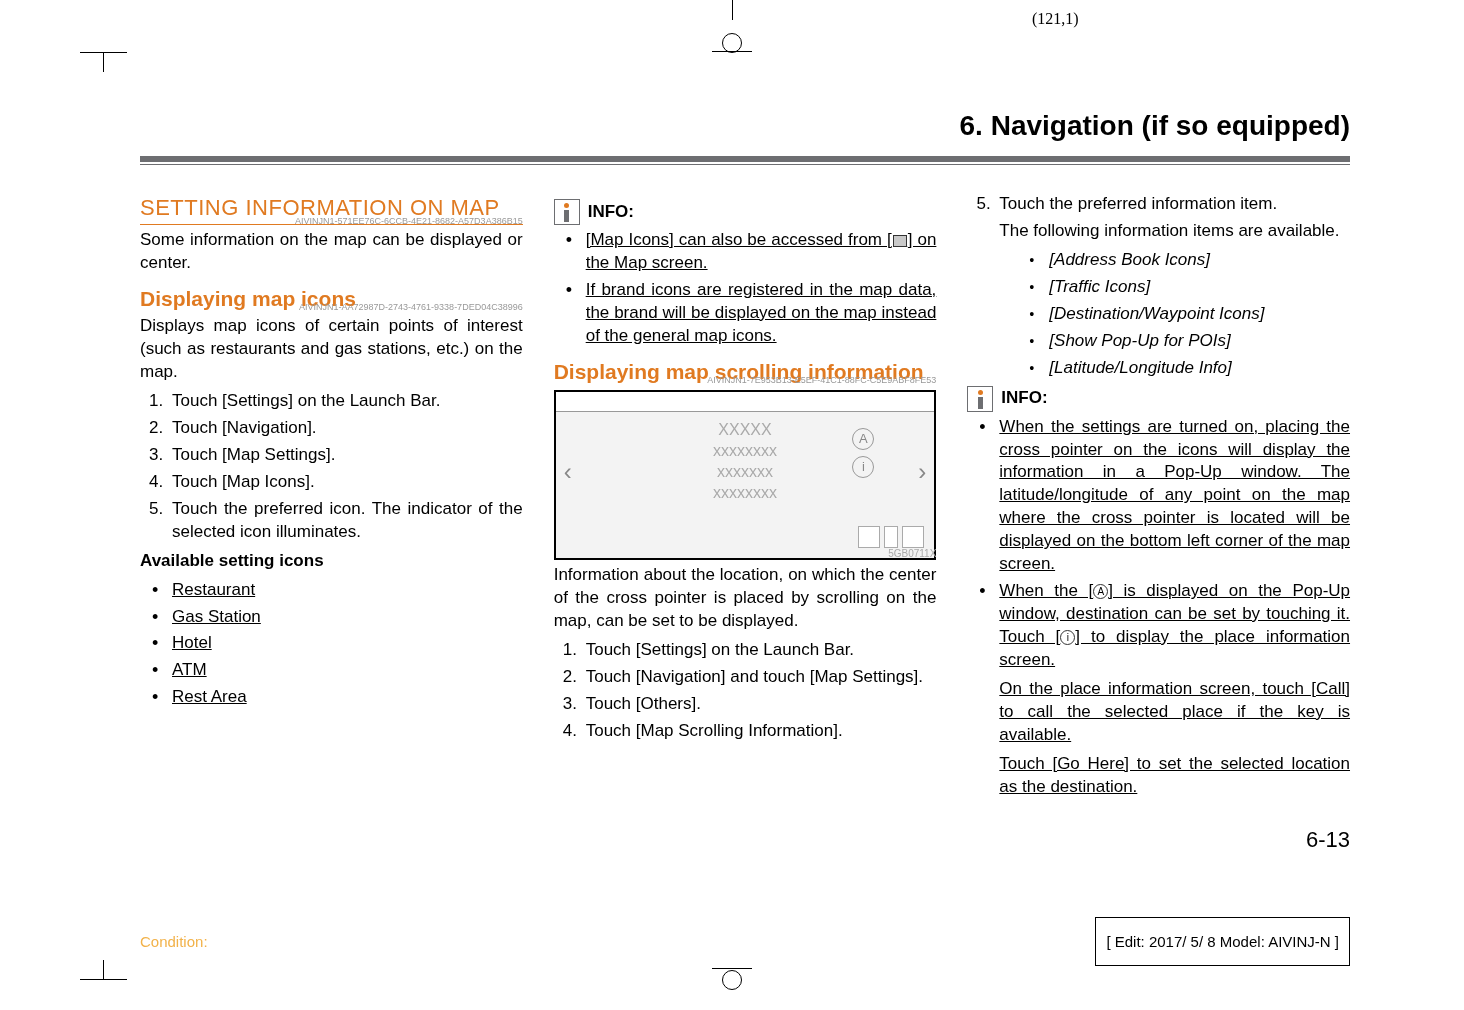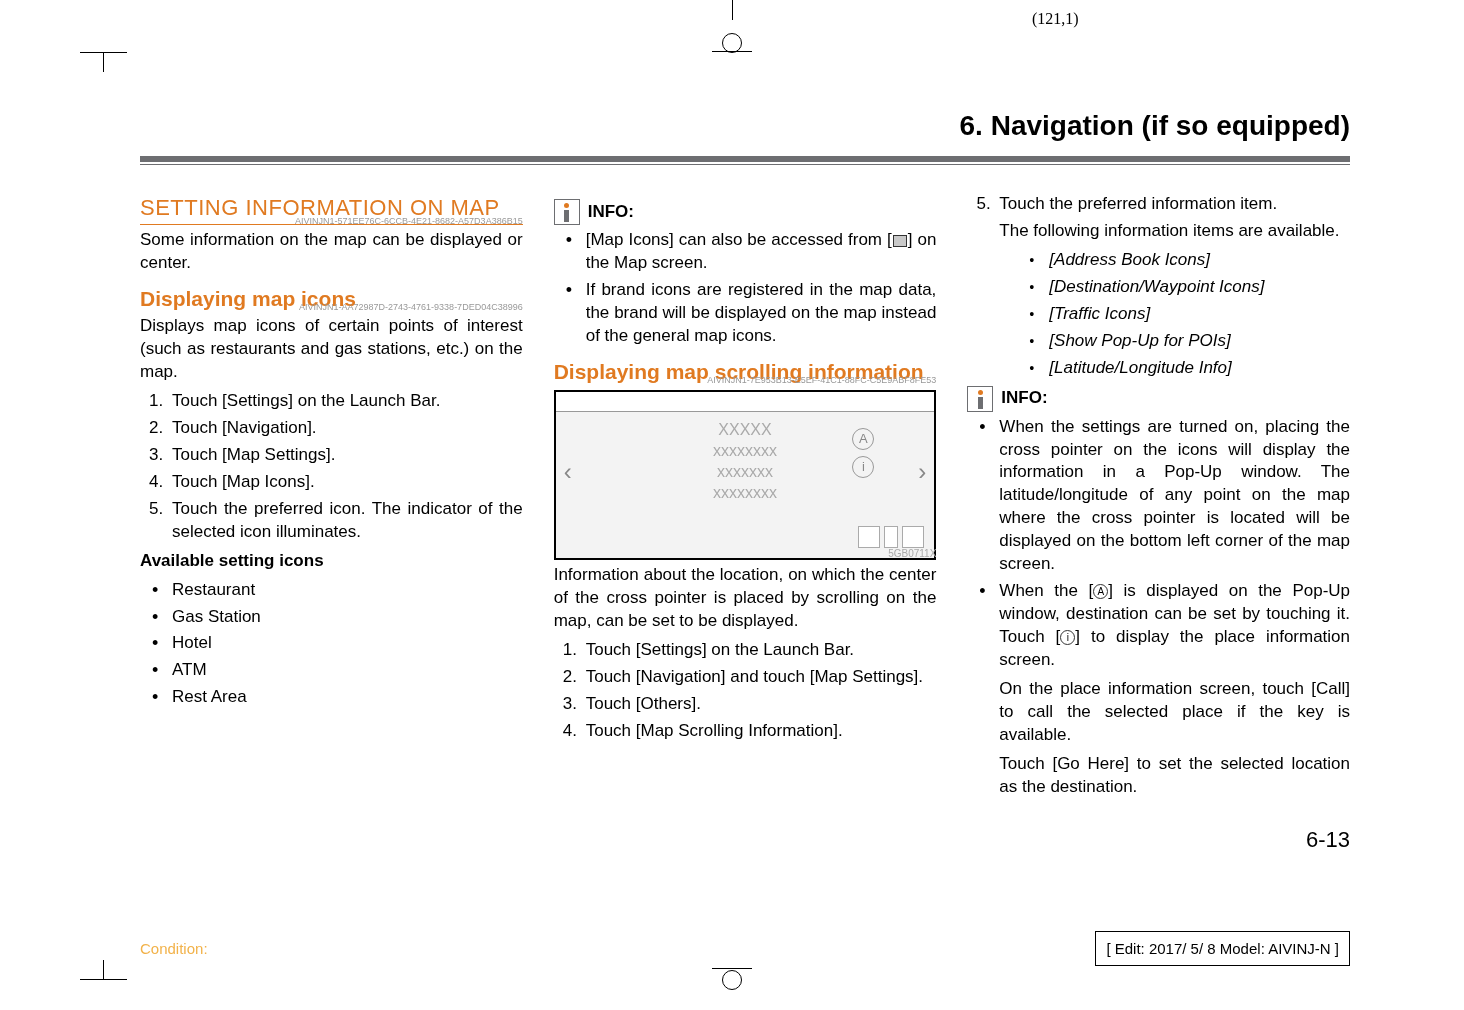--- a/index.html
+++ b/index.html
@@ -115,21 +115,21 @@
   }
   .h2 {
     color: #e07a21;
     font-size: 21px;
     margin-top: 10px;
     font-weight: bold;
   }
   .para { text-align: justify; margin-bottom: 6px;}
   ol.steps { list-style: decimal; padding-left: 28px; margin-bottom:6px;}
   ol.steps li { padding-left: 4px; margin-bottom: 4px; text-align: justify;}
-  ul.bullets { list-style: none; padding-left: 10px; margin-bottom:6px;}
+  ul.bullets { list-style: none; padding-left: 10px; margin-bottom:6px;text-decoration:underline;}
   ul.bullets > li { margin-bottom: 4px; position: relative; padding-left: 22px; text-align: justify;}
   ul.bullets > li::before {
     content: "•";
     position: absolute;
     left: 2px;
     top: -1px;
     font-size: 18px;
   }
   ul.sub { list-style:none; padding-left: 28px; }
   ul.sub > li { margin-bottom: 4px; position: relative; padding-left: 22px; font-style: italic;}
@@ -215,21 +215,21 @@
     right: 114px;
     bottom: 44px;
     display: flex;
     justify-content: space-between;
     align-items: center;
     font-size: 15px;
   }
   .footer-left { color: #f2b24a; text-align: right; }
   .footer-right {
     border: 1.5px solid #000;
-    padding: 8px 10px;
+    padding: 15px 10px;
     font-size: 15px;
   }
 </style>
 </head>
 <body>
 
 <div class="print-coord">(121,1)</div>
 <div class="crop-mark-top"></div>
 <div class="crop-mark-bottom"></div>
 <div class="corner-tl"></div>
@@ -312,22 +312,22 @@
       </ol>
     </div>
 
     <div class="col">
       <ol class="steps" start="5">
         <li>
           <span>Touch the preferred information item.</span>
           <p class="para" style="margin-top:4px">The following information items are available.</p>
           <ul class="sub">
             <li>[Address Book Icons]</li>
+            <li>[Traffic Icons]</li>
             <li>[Destination/Waypoint Icons]</li>
-            <li>[Traffic Icons]</li>
             <li>[Show Pop-Up for POIs]</li>
             <li>[Latitude/Longitude Info]</li>
           </ul>
         </li>
       </ol>
       <div class="info-box">
         <div class="info-icon-box">
           <div class="info-i-dot"></div>
             <div class="info-i-stem"></div>
         </div>

